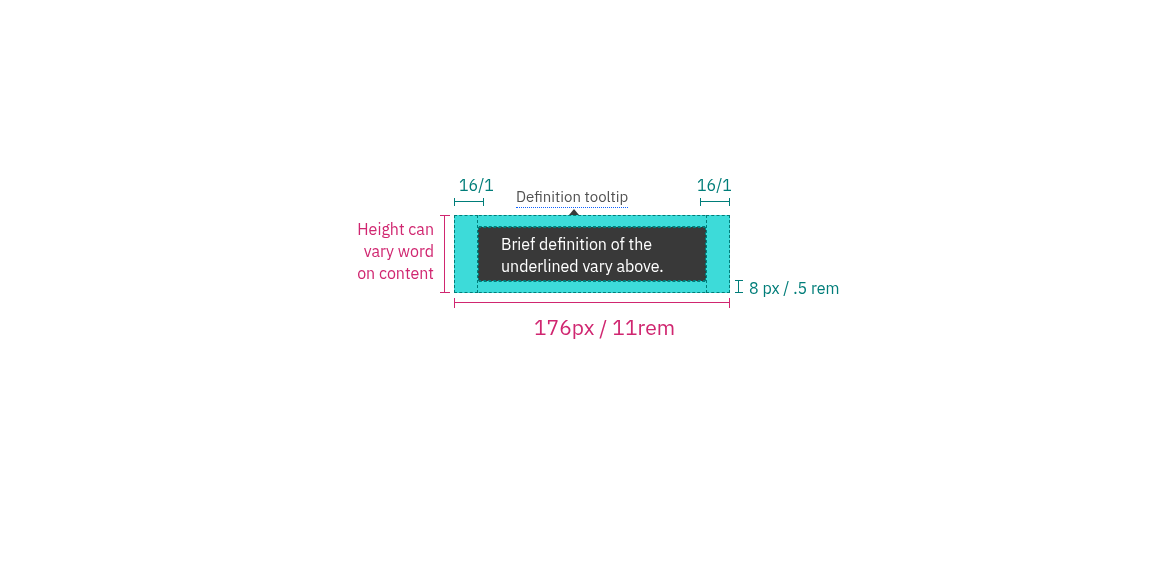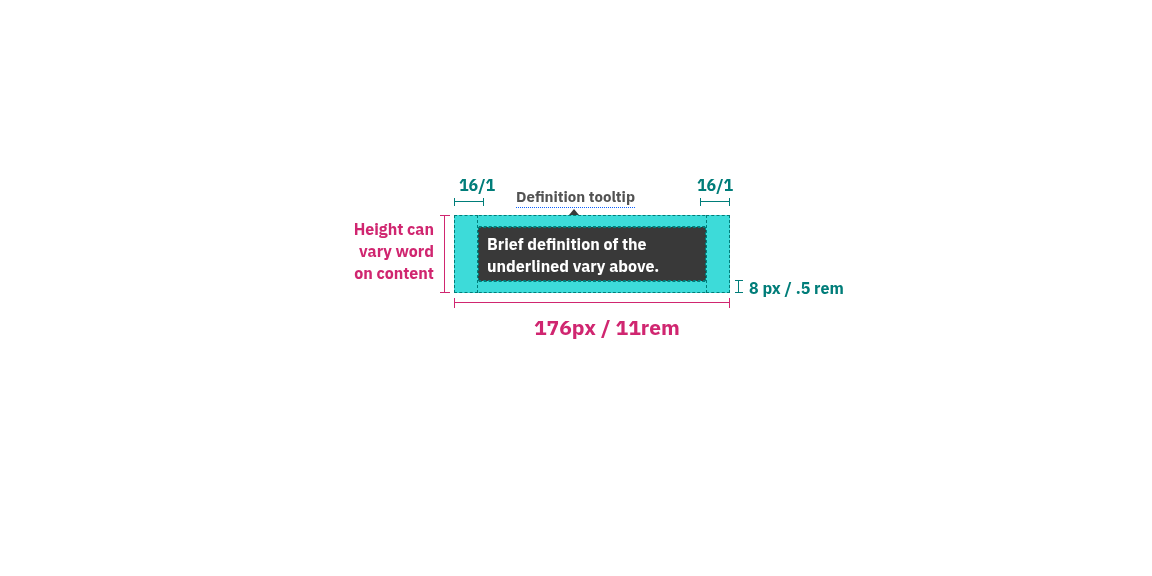--- a/index.html
+++ b/index.html
@@ -1,17 +1,17 @@
 <!DOCTYPE html>
 <html><head>
 <meta charset="utf-8">
 <style>
   * { box-sizing: border-box; margin: 0; padding: 0; }
   html, body { width: 1152px; height: 576px; background: #ffffff; font-family: "IBM Plex Sans", -apple-system, BlinkMacSystemFont, "Helvetica Neue", Arial, sans-serif; }
-  .stage { position: relative; width: 1152px; height: 428px; font-weight: bold; }
+  .stage { position: relative; width: 1152px; height: 428px; }
 
   
   .trigger-label {
     position: absolute;
     left: 516px; top: 187px;
     font-size: 15px;
     color: #525252;
     border-bottom: 1px dotted #0f62fe;
     padding-bottom: 1px;
   }
@@ -61,21 +61,21 @@
     background: #3ddbd9;
   }
   .tooltip-inner {
     position: absolute;
     left: 478px; top: 227px;
     width: 228px; height: 54px;
     background: #393939;
     color: #ffffff;
     font-size: 16px;
     line-height: 22px;
-    padding: 5px 8px;
+    padding: 5px 22px;
     border: 1px dashed #007d79;
   }
 
   
   .pad-label-left {
     position: absolute;
     left: 459px; top: 175px;
     font-size: 16px; color: #007d79;
   }
   .pad-label-right {

